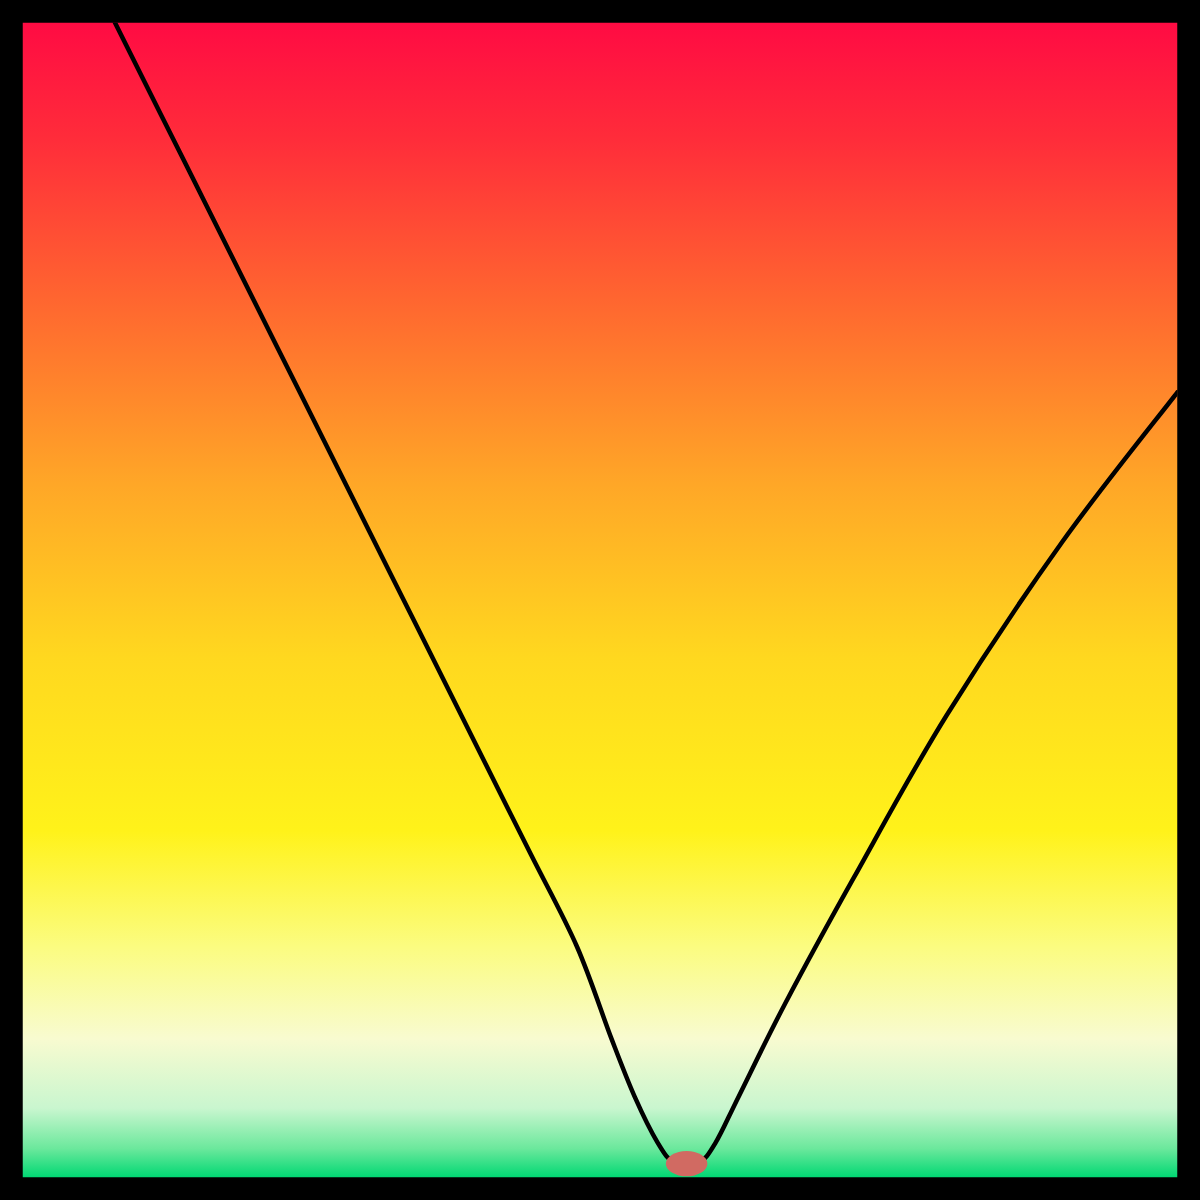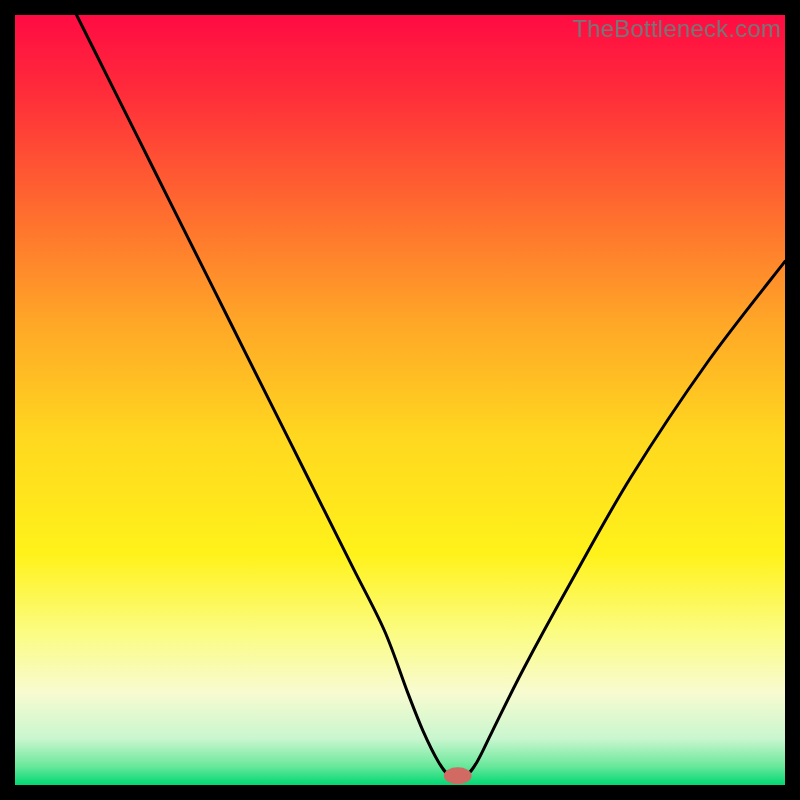--- a/index.html
+++ b/index.html
@@ -60,14 +60,13 @@
         </linearGradient>
     </defs>
 
     <rect x="0" y="0" width="770" height="770" fill="url(#bg-grad)"></rect>
 
     <path id="curve-path" fill="none" stroke-width="3" stroke-linecap="round" stroke-linejoin="round" d="M 61.60 0.00 C 66.73 10.27, 82.13 41.07, 92.40 61.60 C 102.67 82.13, 112.93 102.67, 123.20 123.20 C 133.47 143.73, 143.73 164.27, 154.00 184.80 C 164.27 205.33, 174.53 225.87, 184.80 246.40 C 195.07 266.93, 205.33 287.47, 215.60 308.00 C 225.87 328.53, 236.13 349.07, 246.40 369.60 C 256.67 390.13, 266.93 410.67, 277.20 431.20 C 287.47 451.73, 297.73 472.27, 308.00 492.80 C 318.27 513.33, 328.53 533.87, 338.80 554.40 C 349.07 574.93, 360.62 595.47, 369.60 616.00 C 378.58 636.53, 386.28 660.92, 392.70 677.60 C 399.12 694.28, 402.97 704.55, 408.10 716.10 C 413.23 727.65, 419.01 739.46, 423.50 746.90 C 427.99 754.34, 430.56 758.45, 435.05 760.76 C 439.54 763.07, 445.96 763.07, 450.45 760.76 C 454.94 758.45, 457.51 754.34, 462.00 746.90 C 466.49 739.46, 469.70 731.50, 477.40 716.10 C 485.10 700.70, 495.37 678.88, 508.20 654.50 C 521.03 630.12, 536.43 601.88, 554.40 569.80 C 572.37 537.72, 592.90 499.22, 616.00 462.00 C 639.10 424.78, 667.33 382.43, 693.00 346.50 C 718.67 310.57, 757.17 263.08, 770.00 246.40" stroke="#000000"></path>
 
     <ellipse id="min-marker" cx="442.75" cy="760.76" rx="13.86" ry="8.47" fill="#d16a62"></ellipse>
   </svg>
 
-  <div class="watermark">TheBottleneck.com</div>
 </div>
 
 </body></html>

